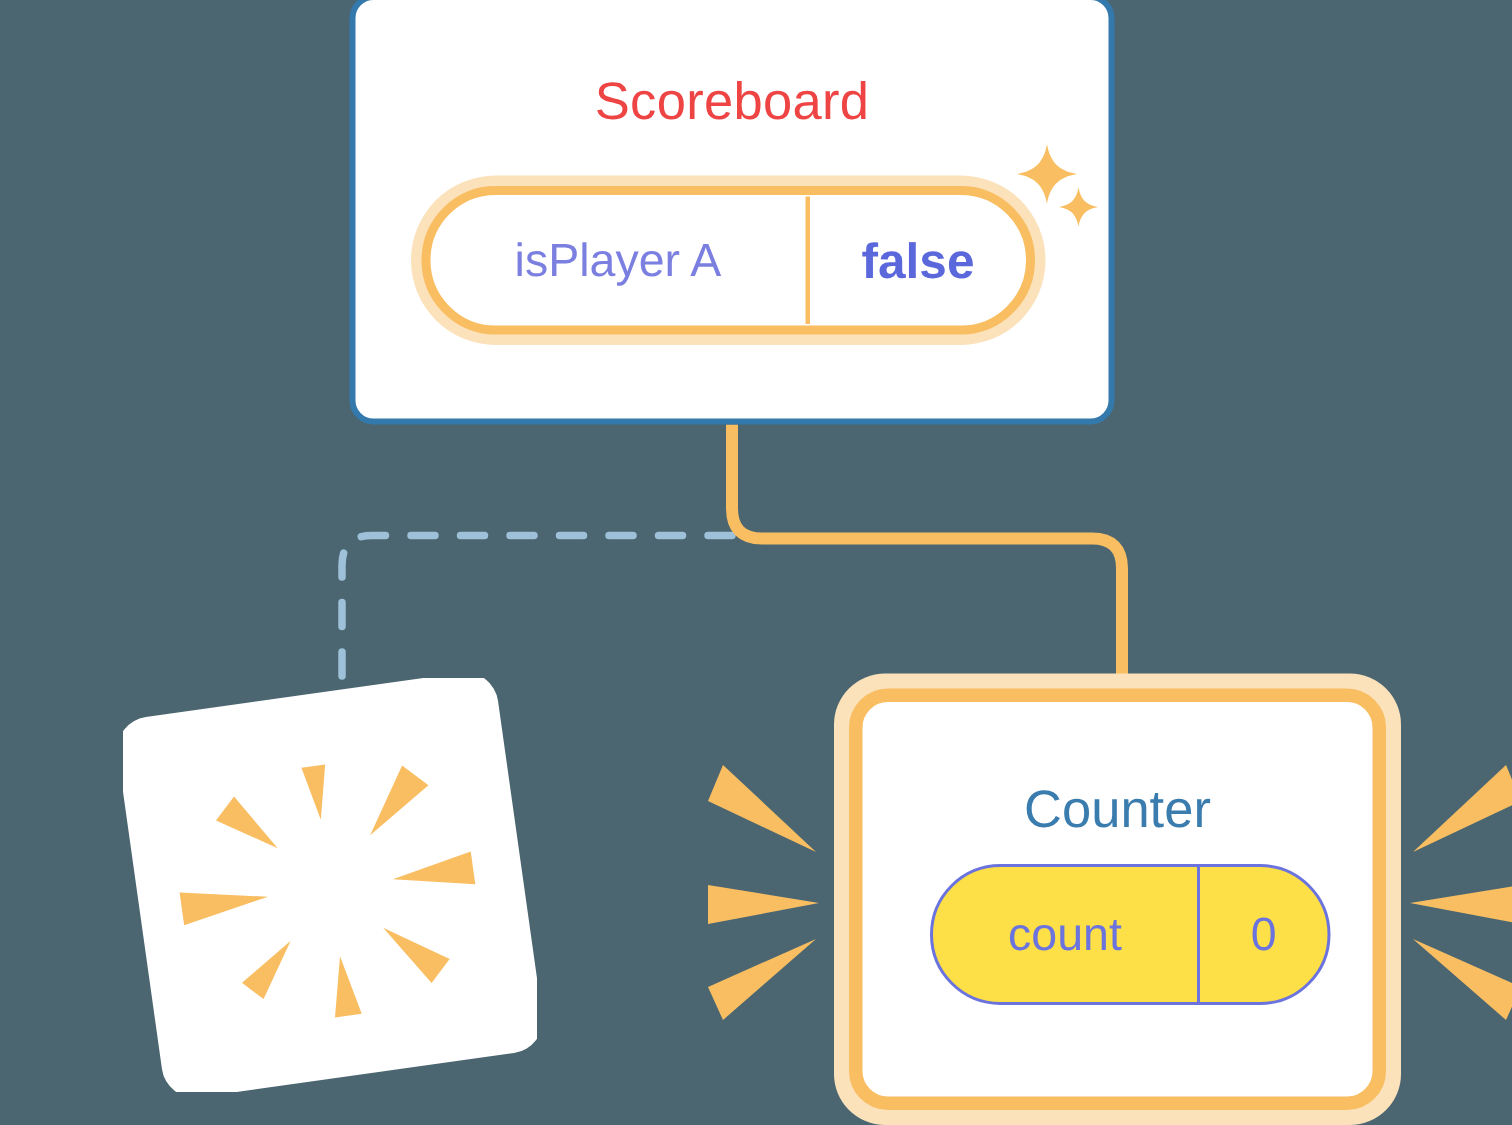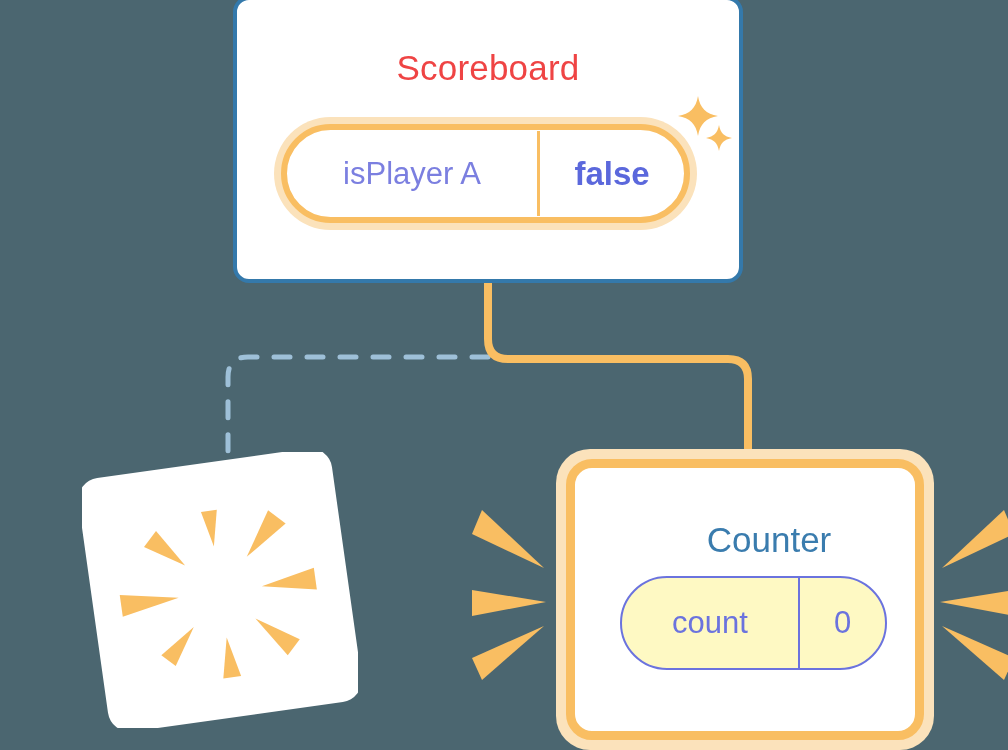--- a/index.html
+++ b/index.html
@@ -141,32 +141,31 @@
   }
   #counter-title {
     position: absolute;
     top: 52px;
     left: 0;
     width: 100%;
     text-align: center;
     font-size: 35px;
     color: #3A7CAE;
     white-space: nowrap;
-    padding-left: 24px;
   }
   #counter-pill {
     position: absolute;
     left: 45px;
     top: 108px;
     width: 267px;
     height: 94px;
     box-sizing: border-box;
     border: 2px solid #6B73DE;
     border-radius: 47px;
-    background: #fef9c3;
+    background: #fde047;
     display: flex;
     align-items: stretch;
   }
   #counter-pill-key {
     flex: 0 0 176px;
     display: flex;
     align-items: center;
     justify-content: center;
     font-size: 31px;
     color: #6B73DE;

